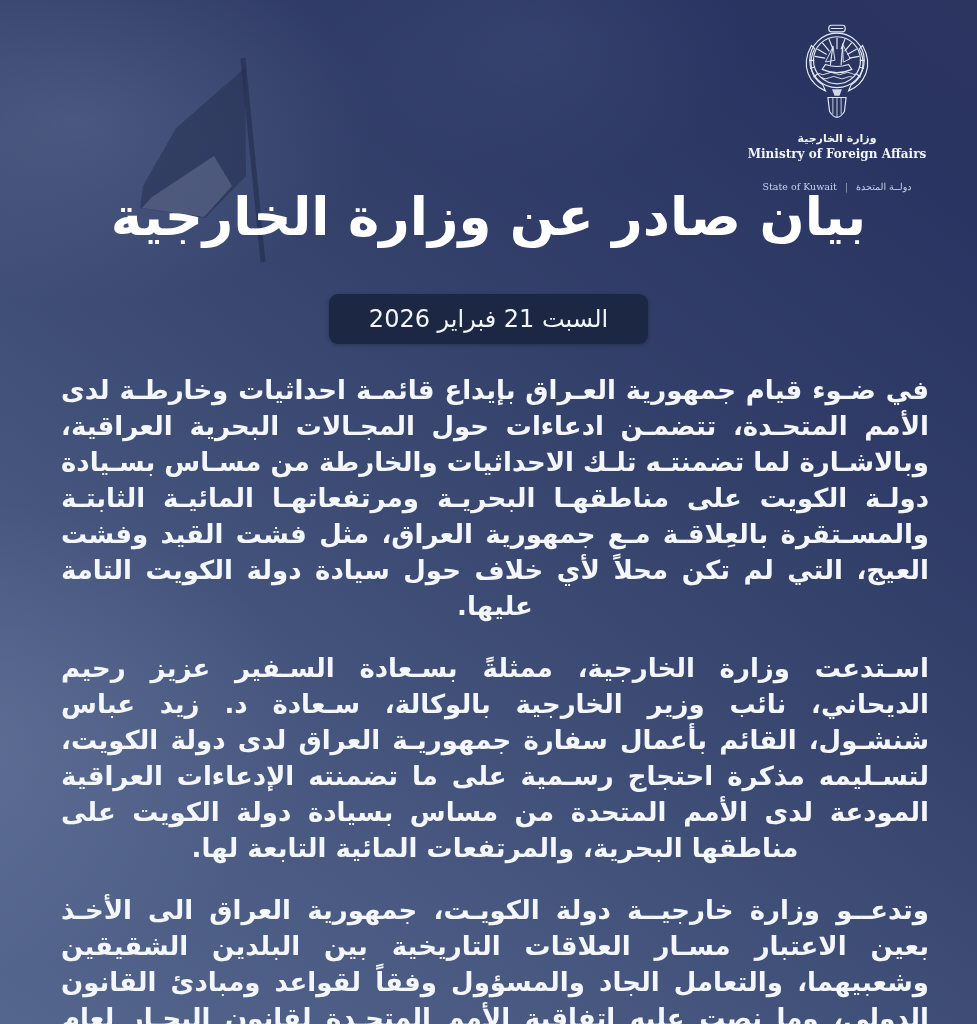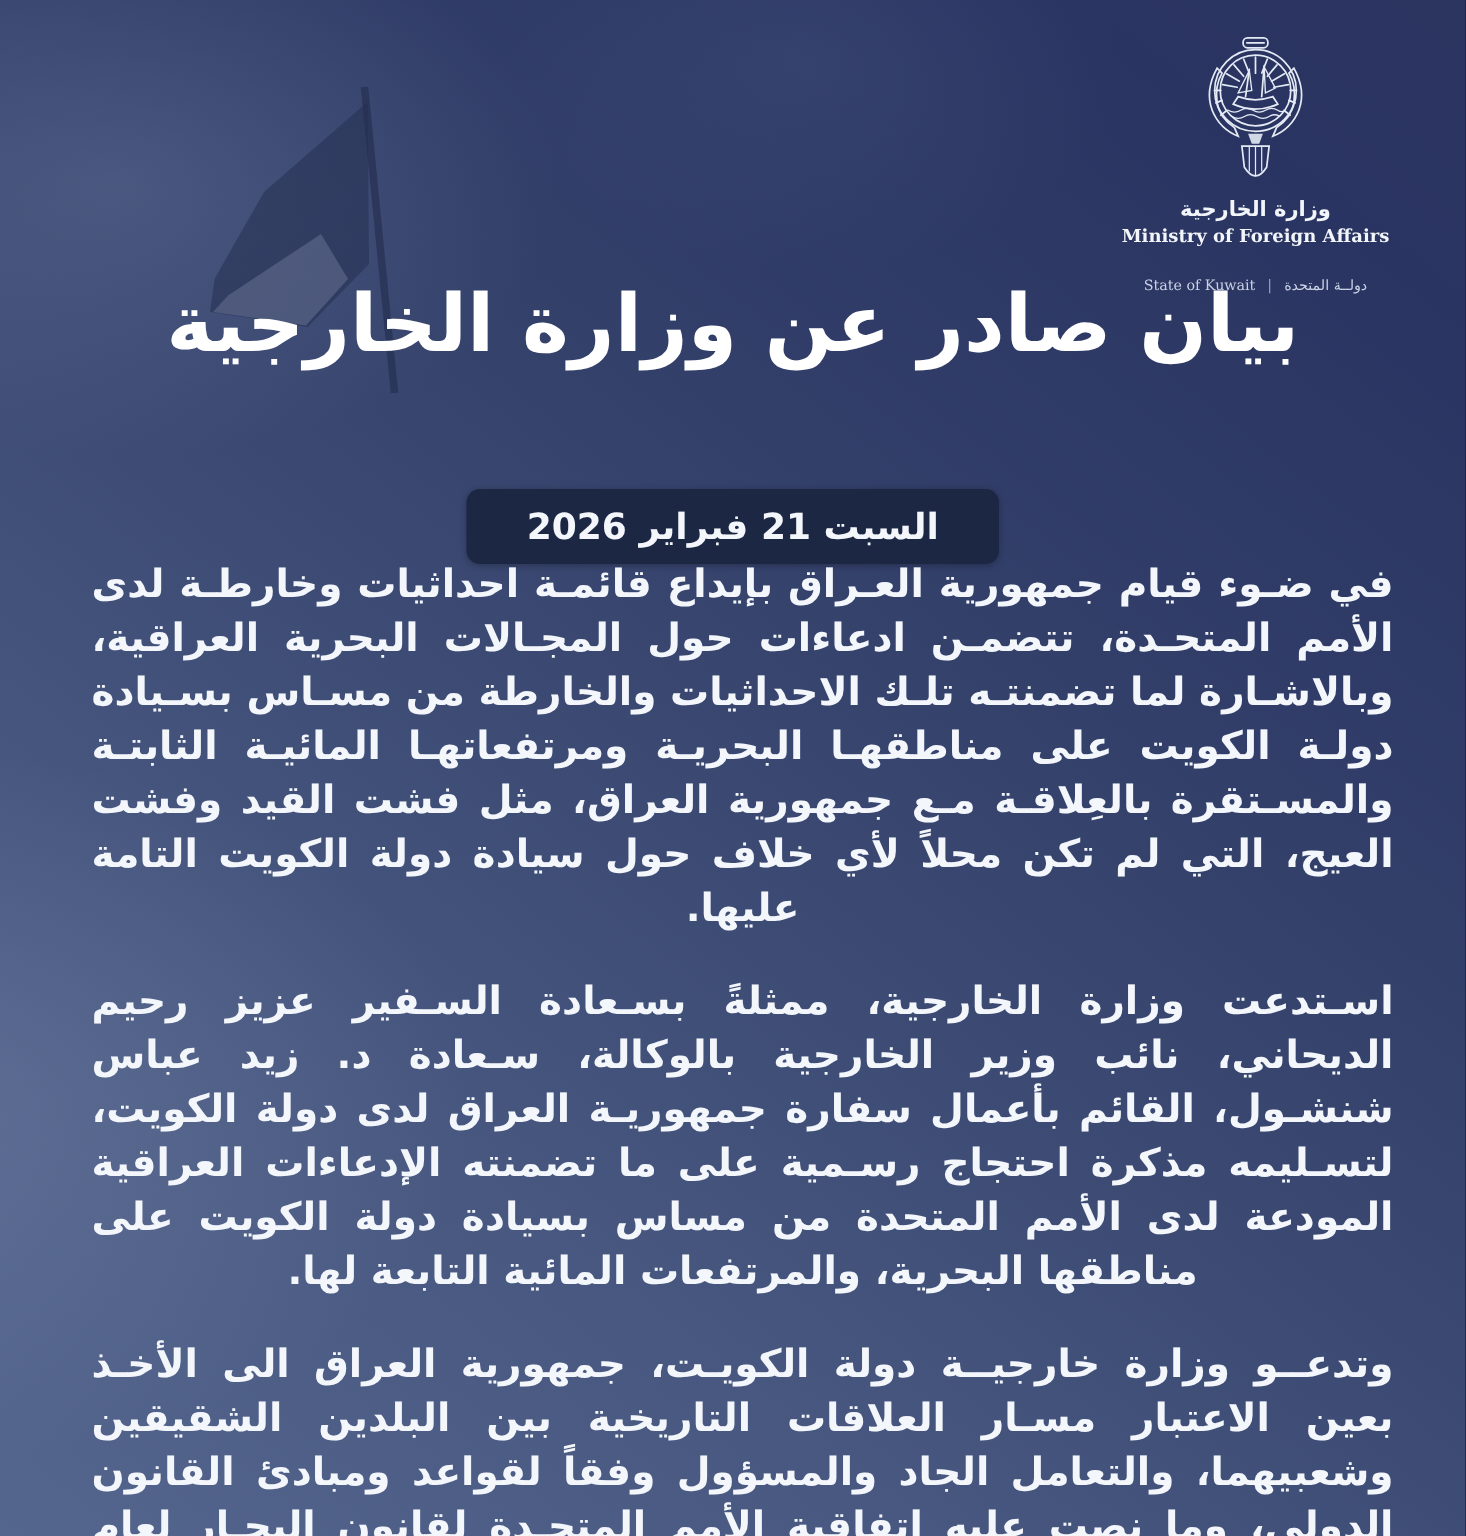--- a/index.html
+++ b/index.html
@@ -11,39 +11,38 @@
       radial-gradient(ellipse 520px 340px at -5% 72%, rgba(150,165,200,.22), transparent 70%),
       radial-gradient(ellipse 300px 200px at 55% 4%, rgba(90,104,148,.18), transparent 70%),
       linear-gradient(38deg, #55668e 0%, #47577f 28%, #33406a 62%, #2a3462 88%, #2c3560 100%);
     color:#f3f6fb;
   }
   
   .flag-art{position:absolute;left:0;top:0;pointer-events:none;}
   
   .logo{position:absolute;top:24px;right:30px;width:220px;text-align:center;}
   .logo .emblem{display:block;margin:0 auto 4px auto;}
-  .logo .ar{font-size:14px;font-weight:bold;letter-spacing:.2px;color:#f2f5fa;}
+  .logo .ar{font-size:11px;font-weight:bold;letter-spacing:.2px;color:#f2f5fa;}
   .logo .en{font-family:"DejaVu Serif",serif;font-size:12px;font-weight:bold;margin-top:2px;color:#f2f5fa;}
   .logo .sub{font-family:"DejaVu Serif",serif;font-size:9.5px;margin-top:20px;color:#c9d2e4;display:flex;justify-content:center;gap:8px;align-items:center;}
   .logo .sub .bar{opacity:.7;}
   
   .title{
     position:absolute;top:186px;left:0;right:0;margin:0;
     direction:rtl;text-align:center;
     font-size:53px;font-weight:bold;color:#ffffff;letter-spacing:0;
   }
   
   .date-wrap{position:absolute;top:294px;left:0;right:0;text-align:center;}
   .date-pill{
     display:inline-block;direction:rtl;
     background:#1c2744;border-radius:9px;
     padding:11px 40px;
-    font-size:24px;font-weight:bold;color:#f3f6fb;
+    font-size:24px;font-weight:normal;color:#f3f6fb;
     box-shadow:0 1px 4px rgba(0,0,0,.25);
-    margin-top:32px;
   }
   
   .body{position:absolute;top:372px;left:0;right:0;padding:0 48px;}
   .body p{
     direction:rtl;margin:0 0 26px 13px;
     font-size:26px;line-height:36px;font-weight:bold;color:#f3f6fb;
     text-align:justify;text-align-last:center;
   }
   svg .ln{stroke:#e3eaf4;stroke-width:1.4;fill:none;stroke-linecap:round;}
   svg .fl{fill:#e3eaf4;stroke:none;}

